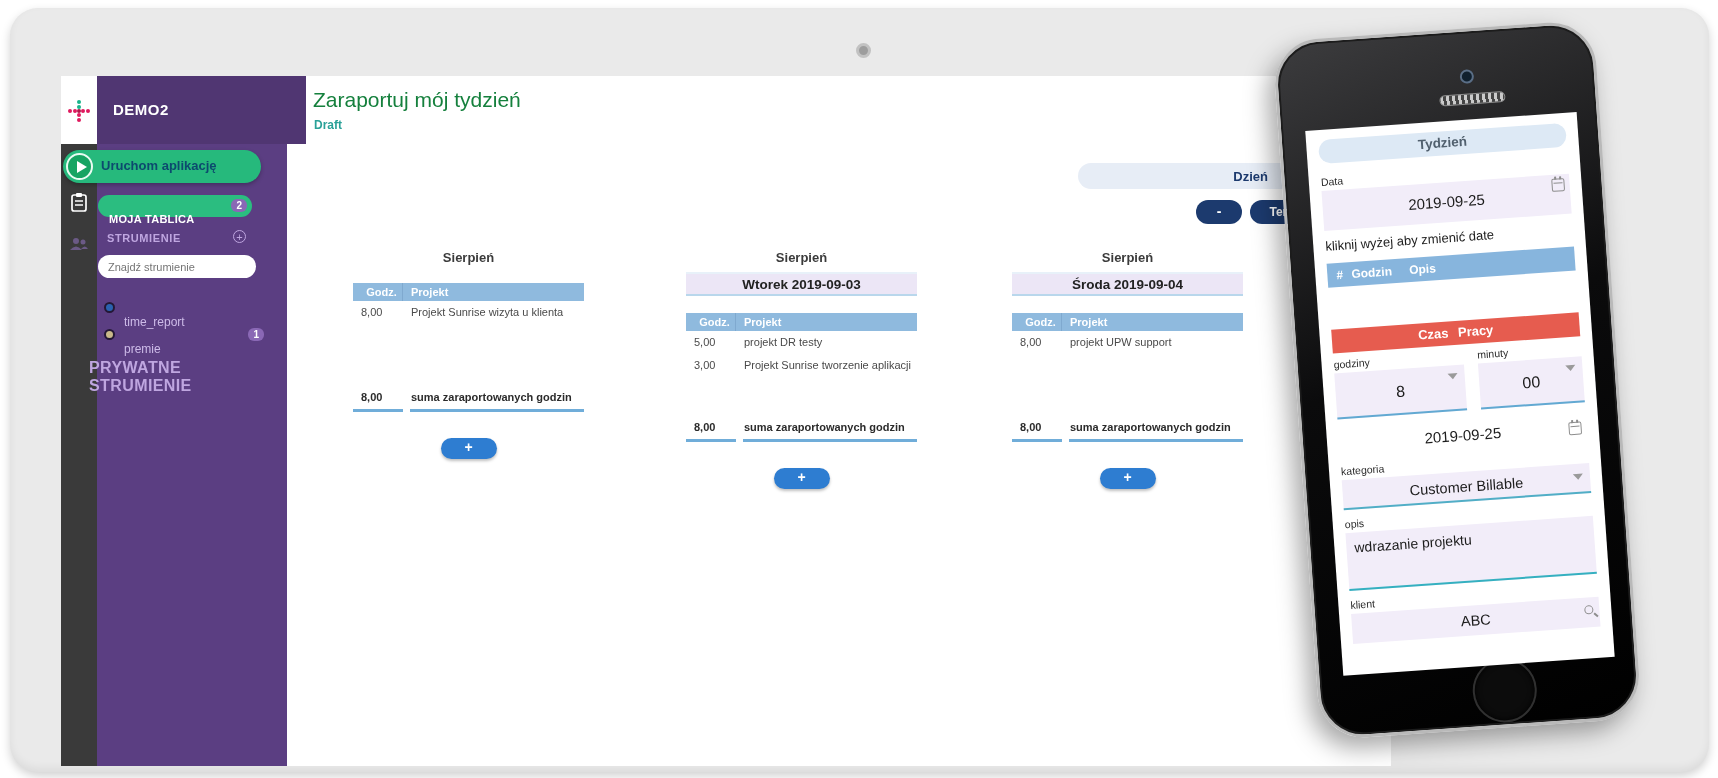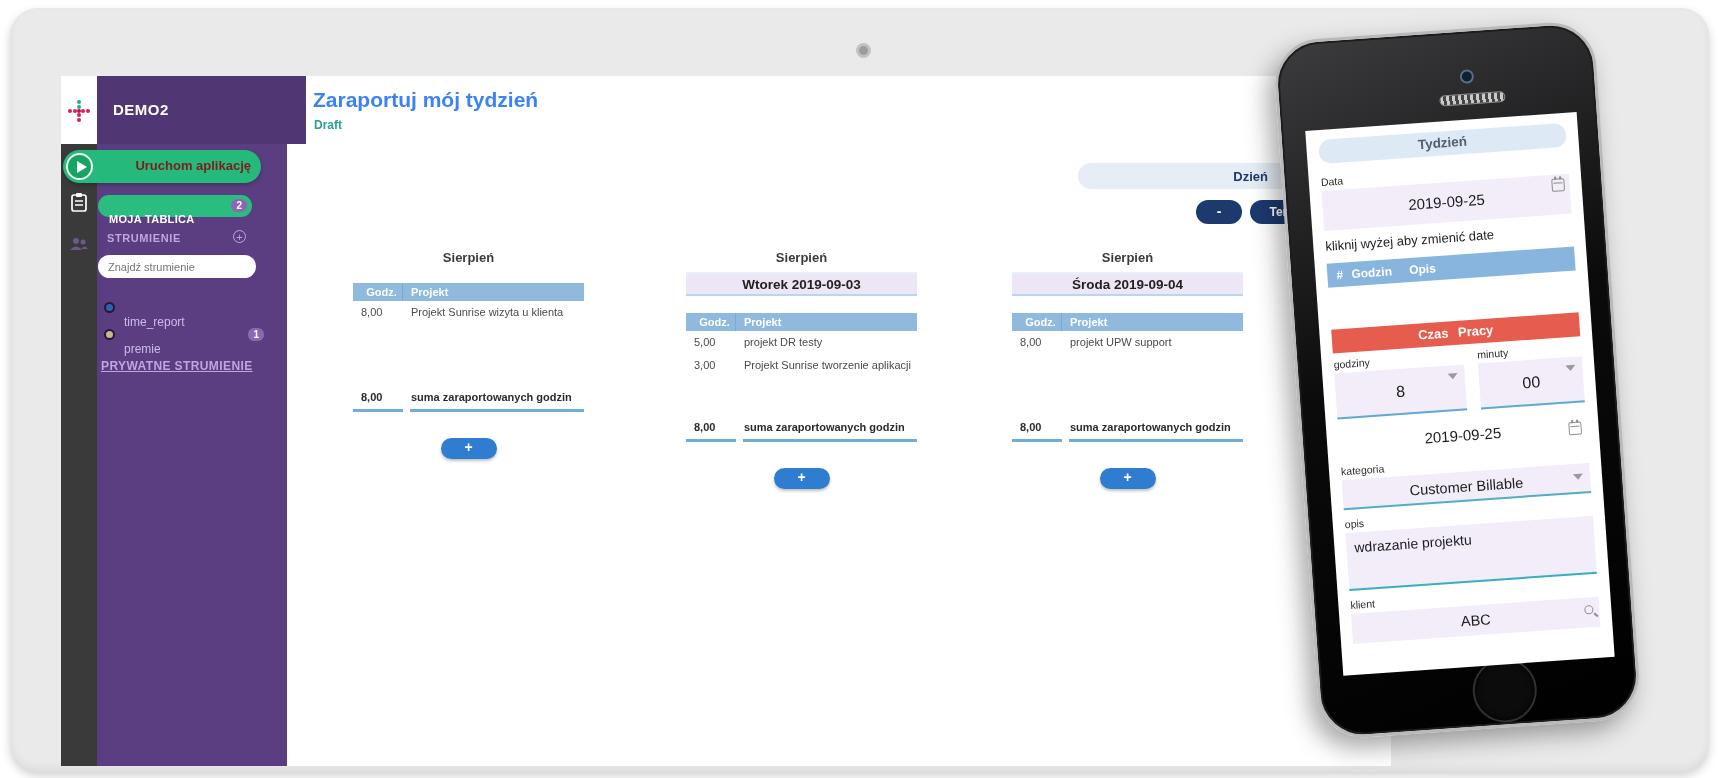--- a/index.html
+++ b/index.html
@@ -29,41 +29,41 @@
   .logo-dots{position:absolute;left:7px;top:24px;width:22px;height:22px;}
   .logo-dots i{position:absolute;width:4px;height:4px;border-radius:50%;background:#e0195e;}
   .brand{position:absolute;left:36px;top:0;width:209px;height:68px;background:var(--purple-dark);}
   .brand span{position:absolute;left:16px;top:25px;color:#fff;font-weight:bold;font-size:15px;letter-spacing:.5px;}
   .run-btn{position:absolute;left:2px;top:74px;width:198px;height:33px;border-radius:17px;background:var(--green);
     box-shadow:0 2px 4px rgba(0,0,0,.25);cursor:pointer;}
   .run-btn .play{position:absolute;left:3px;top:3px;width:27px;height:27px;border-radius:50%;background:var(--green-dark);
     border:2px solid #e9fbf2;}
   .run-btn .play::after{content:"";position:absolute;left:9px;top:6px;border-left:10px solid #fff;
     border-top:6px solid transparent;border-bottom:6px solid transparent;}
-  .run-btn span{position:absolute;left:38px;right:10px;top:8px;text-align:right;color:#7f1d1d;font-weight:bold;font-size:13px;}
+  .run-btn span{position:absolute;left:38px;right:10px;top:8px;text-align:left;color:#0c4a6e;font-weight:bold;font-size:13px;}
   .rail-ico{position:absolute;left:8px;width:20px;height:20px;}
   .board-pill{position:absolute;left:37px;top:119px;width:154px;height:22px;border-radius:11px;background:#2bbd80;cursor:pointer;}
   .board-pill .lbl{position:absolute;left:11px;top:18px;color:#fff;font-weight:bold;font-size:11px;letter-spacing:.3px;}
   .badge{display:inline-block;background:#8a68b5;color:#fff;font-size:10px;font-weight:bold;border-radius:6px;
     padding:1px 5px;line-height:11px;}
   .board-pill .badge{position:absolute;right:5px;top:4px;}
   .streams-head{position:absolute;left:46px;top:156px;color:var(--sidebar-text);font-weight:bold;font-size:11px;letter-spacing:.6px;}
   .add-stream{position:absolute;left:172px;top:154px;width:13px;height:13px;border:1px solid var(--sidebar-text);
     border-radius:50%;color:var(--sidebar-text);font-size:11px;line-height:12px;text-align:center;cursor:pointer;}
   .stream-search{position:absolute;left:37px;top:179px;width:158px;height:23px;border-radius:12px;background:#fff;
     border:none;padding:8px 10px;font-size:11px;color:#777;outline:none;}
   .stream-item{position:absolute;left:37px;width:170px;height:20px;cursor:pointer;}
   .stream-item .dot{position:absolute;left:6px;top:4px;width:11px;height:11px;border-radius:50%;border:2px solid #241836;}
   .dot-blue{background:#2a63b0;} .dot-tan{background:#c9b98a;}
   .stream-item .lbl{position:absolute;left:26px;top:3px;color:#cdbbe8;font-size:12px;margin-top:14px;}
   .stream-item .badge{position:absolute;right:4px;top:3px;}
-  .private-head{position:absolute;left:40px;top:283px;color:var(--sidebar-text);font-weight:bold;font-size:12px;letter-spacing:.4px;text-decoration:underline;}
-
-  
-  .page-title{position:absolute;left:252px;top:12px;font-size:21px;font-weight:bold;color:#3b82f6;}
+  .private-head{position:absolute;left:28px;top:283px;color:var(--sidebar-text);font-weight:bold;font-size:16px;letter-spacing:.4px;}
+
+  
+  .page-title{position:absolute;left:252px;top:12px;font-size:21px;font-weight:normal;color:#15803d;}
   .page-status{position:absolute;left:253px;top:42px;font-size:12px;font-weight:bold;color:var(--teal);}
 
   
   .day-pill{position:absolute;left:1017px;top:87px;width:300px;height:26px;border-radius:13px;background:var(--pill-blue);cursor:pointer;}
   .day-pill span{position:absolute;right:110px;top:6px;font-size:13px;font-weight:bold;color:var(--navy);}
   .minus-btn{position:absolute;left:1135px;top:124px;width:46px;height:24px;border-radius:12px;background:var(--navy);
     color:#fff;font-weight:bold;font-size:14px;text-align:center;line-height:22px;cursor:pointer;}
   .week-btn{position:absolute;left:1189px;top:124px;width:104px;height:24px;border-radius:12px;background:var(--navy);
     color:#fff;font-weight:bold;font-size:12px;text-align:center;line-height:24px;cursor:pointer;}
 

